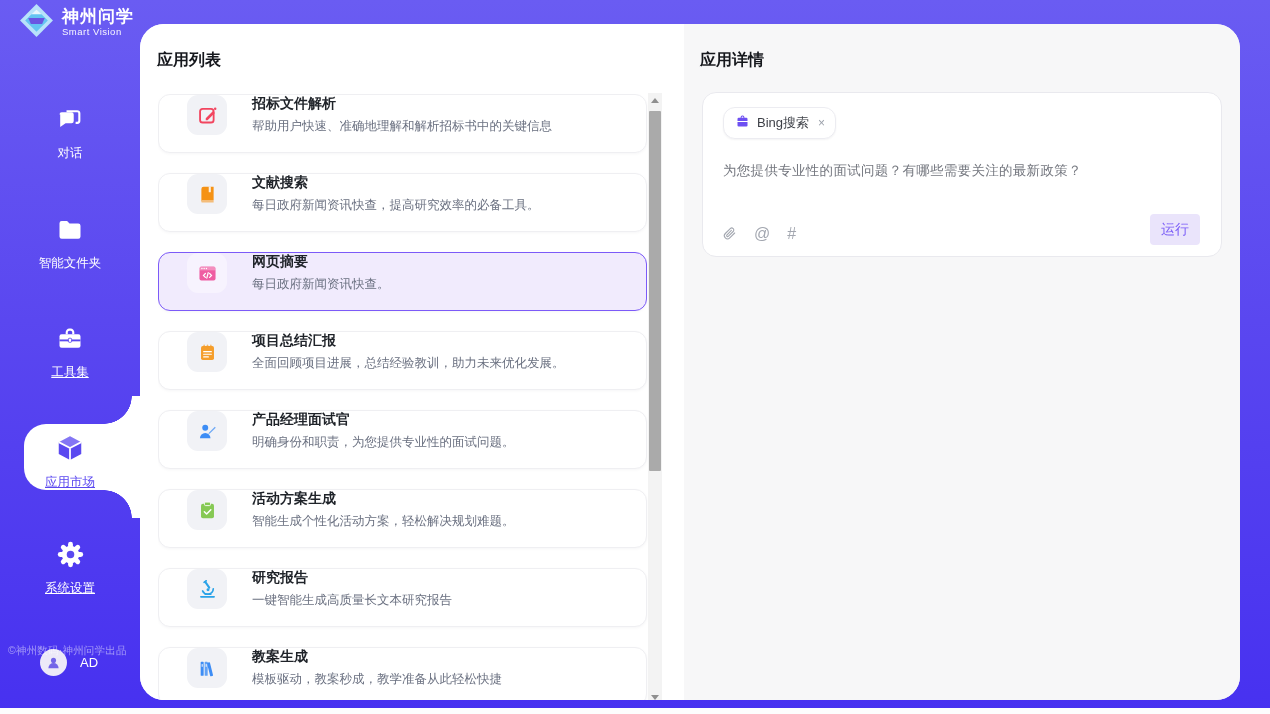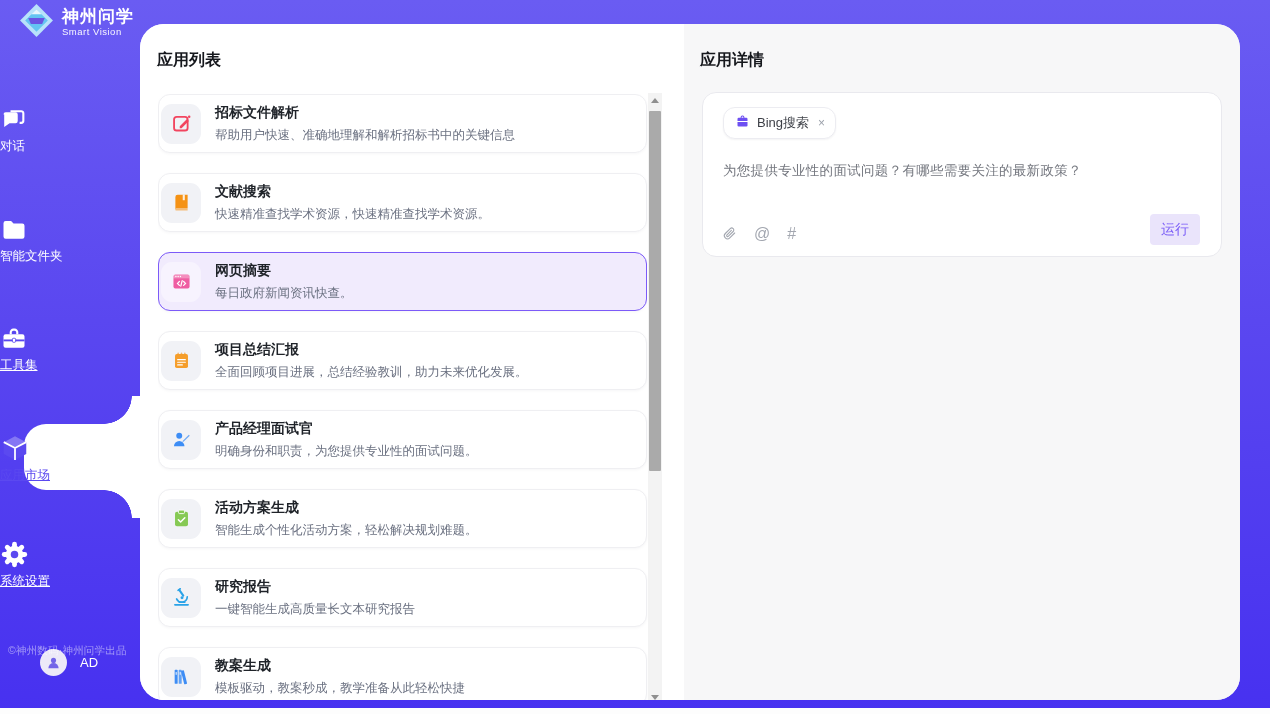--- a/index.html
+++ b/index.html
@@ -9,42 +9,42 @@
     background:linear-gradient(180deg,#6a5cf2 0%,#5a47f0 45%,#4731f0 100%);
   }
   
   .bottom-white-strip{position:absolute;left:0;bottom:0;width:1270px;height:6px;background:#fdfdfd;}
   
   .sidebar{position:absolute;left:0;top:0;width:140px;height:708px;}
   .logo{position:absolute;left:18px;top:2px;display:flex;align-items:center;gap:7px;}
   .logo-text{color:#fff;line-height:1.05;}
   .logo-title{font-size:17px;font-weight:bold;letter-spacing:1px;}
   .logo-sub{font-size:9.5px;opacity:.95;letter-spacing:.5px;margin-top:2px;}
-  .nav-item{position:absolute;left:0;width:140px;display:flex;flex-direction:column;cursor:pointer;}
+  .nav-item{position:absolute;left:0;width:140px;display:flex;flex-direction:column;align-items:center;gap:7px;cursor:pointer;}
   .nav-label{color:#fff;font-size:12.5px;}
   .nav-label.u{text-decoration:underline;}
   .nav-0{top:106px}.nav-1{top:216px}.nav-2{top:325px}.nav-3{top:433px}.nav-4{top:540px}
   
   .active-tab-bg{position:absolute;left:24px;top:424px;width:116px;height:66px;background:#fff;border-radius:22px 0 0 22px;}
   .tab-conn{position:absolute;left:104px;width:36px;height:28px;}
   .tab-conn.top{top:396px;background:radial-gradient(circle at 0 0, rgba(0,0,0,0) 27.5px, #fff 28px);}
   .tab-conn.bot{top:490px;background:radial-gradient(circle at 0 100%, rgba(0,0,0,0) 27.5px, #fff 28px);}
   .nav-item.active .nav-label{color:#5b49f0;}
   .user-row{position:absolute;left:40px;top:649px;display:flex;align-items:center;gap:13px;cursor:pointer;}
   .avatar{width:27px;height:27px;border-radius:50%;background:#ece9f8;display:flex;align-items:center;justify-content:center;}
   .user-name{color:#fff;font-size:13px;}
   .sidebar-footer{position:absolute;left:8px;top:644px;width:132px;color:rgba(255,255,255,.48);font-size:10.5px;letter-spacing:.2px;}
   
   .content{position:absolute;left:140px;top:24px;width:1100px;height:676px;background:#fff;border-radius:24px;overflow:hidden;}
   .list-col{position:absolute;left:0;top:0;width:544px;height:688px;background:#fff;}
   .panel-title{position:absolute;font-size:16px;font-weight:bold;color:#16181d;}
   .list-title{left:17px;top:26px;}
   .cards{position:absolute;left:18px;top:70px;width:490px;height:618px;overflow:hidden;}
   .app-card{box-sizing:border-box;width:489px;height:59px;border:1px solid #efeff2;border-radius:12px;background:#fff;
-    box-shadow:0 1px 3px rgba(20,20,40,.04);margin-bottom:20px;display:flex;align-items:center;padding:0 2px;gap:14px;cursor:pointer;}
+    box-shadow:0 1px 3px rgba(20,20,40,.04);margin-bottom:20px;display:flex;align-items:flex-start;padding:0 28px;gap:25px;cursor:pointer;}
   .app-card.selected{background:#f1ebfd;border:1px solid #7c5af8;}
   .app-icon-box{width:40px;height:40px;border-radius:11px;background:#f1f2f6;display:flex;align-items:center;justify-content:center;flex:0 0 40px;}
   .app-card.selected .app-icon-box{background:#f7f3fe;}
   .app-name{font-size:14px;font-weight:bold;color:#1f2329;margin-bottom:5px;}
   .app-desc{font-size:12.5px;color:#6a7080;white-space:nowrap;}
   
   .sb-track{position:absolute;left:508px;top:69px;width:14px;height:612px;background:#f3f3f3;}
   .sb-thumb{position:absolute;left:1px;top:18px;width:12px;height:360px;background:#aaaaaa;border-radius:1px;cursor:pointer;}
   .sb-btn{position:absolute;left:0;width:14px;height:15px;display:flex;align-items:center;justify-content:center;cursor:pointer;}
   .sb-btn.up{top:0;}
@@ -166,21 +166,21 @@
         <div class="app-card">
     <div class="app-icon-box">
             <svg width="21" height="21" viewBox="0 0 24 24">
               <path d="M5 5.6A2.6 2.6 0 0 1 7.6 3H19v15.4H7.4A2.4 2.4 0 0 0 5 20.8z" fill="#f59214"></path>
               <path d="M5 5.6v15.2A2.6 2.6 0 0 1 7.6 18.4H19v2.6H7.6A2.6 2.6 0 0 1 5 20.8z" fill="#f59214" opacity="0.55"></path>
               <rect x="13.4" y="3" width="2.4" height="6.4" fill="#ffffff" opacity="0.85"></rect>
             </svg>
           </div>
     <div class="app-texts">
       <div class="app-name">文献搜索</div>
-      <div class="app-desc">快速精准查找学术资源，快速精准查找学术资源。</div>
+      <div class="app-desc">每日政府新闻资讯快查，提高研究效率的必备工具。</div>
     </div>
   </div>
         <div class="app-card selected">
     <div class="app-icon-box">
             <svg width="21" height="21" viewBox="0 0 24 24">
               <rect x="2.8" y="4" width="18.4" height="16" rx="2.2" fill="#ef5da2"></rect>
               <rect x="2.8" y="4" width="18.4" height="4.4" fill="#ffffff" opacity="0.3"></rect>
               <circle cx="5.6" cy="6.2" r="0.8" fill="#fff"></circle>
               <circle cx="8.2" cy="6.2" r="0.8" fill="#fff"></circle>
               <circle cx="10.8" cy="6.2" r="0.8" fill="#fff"></circle>

